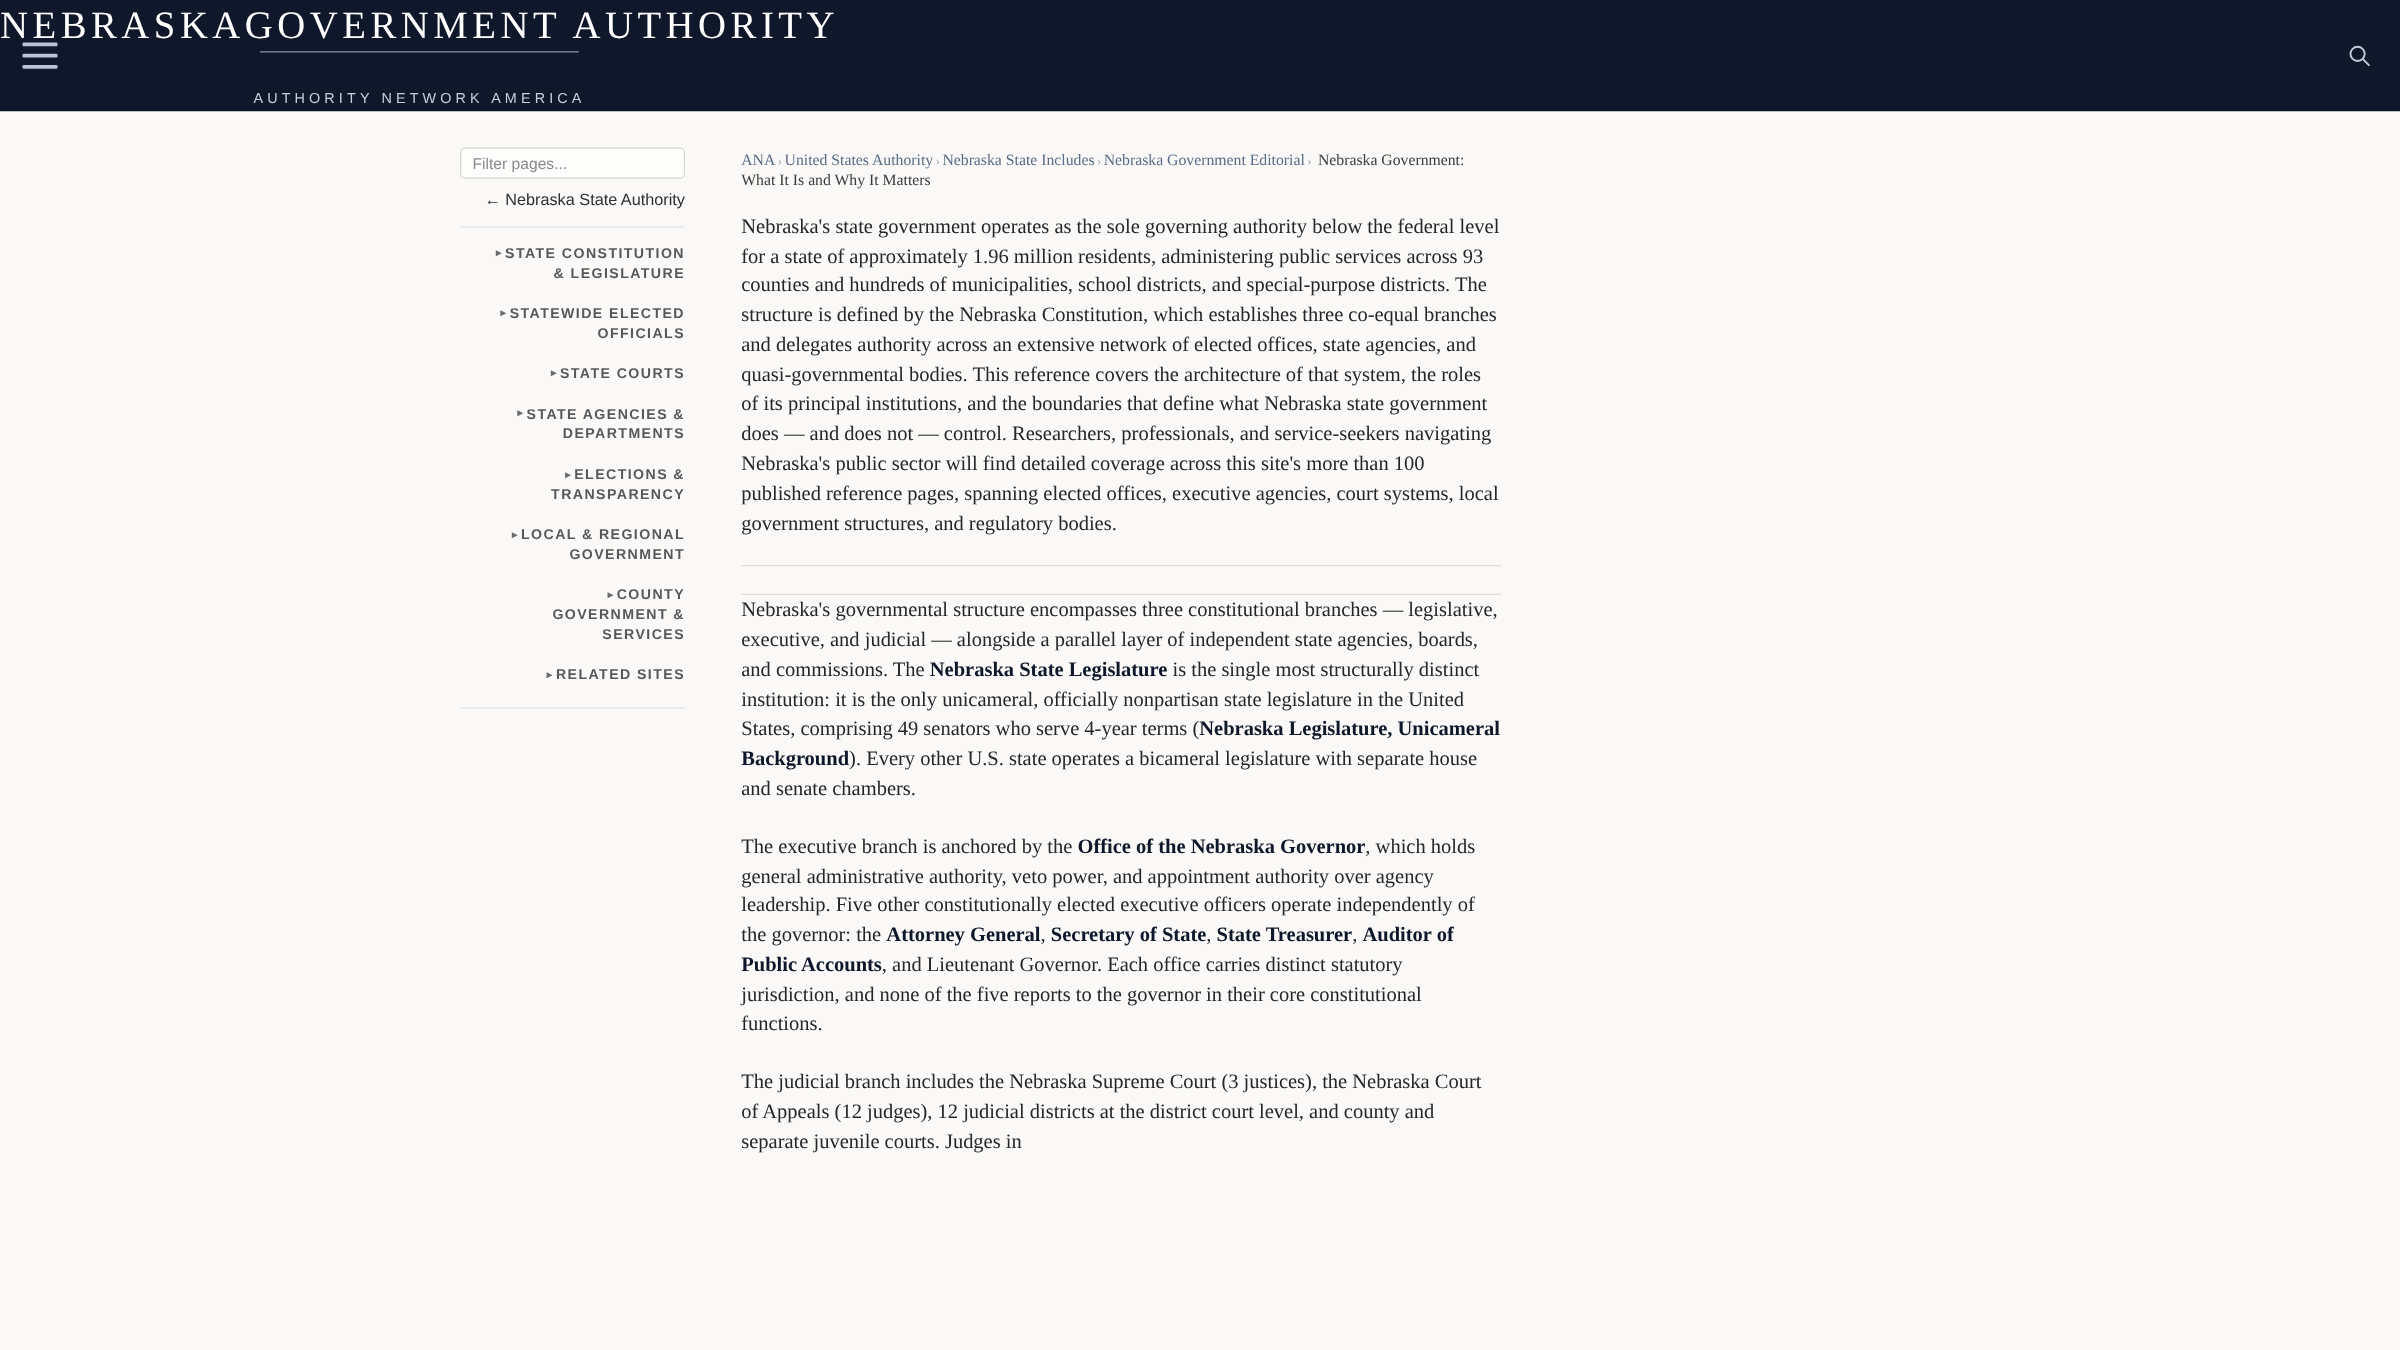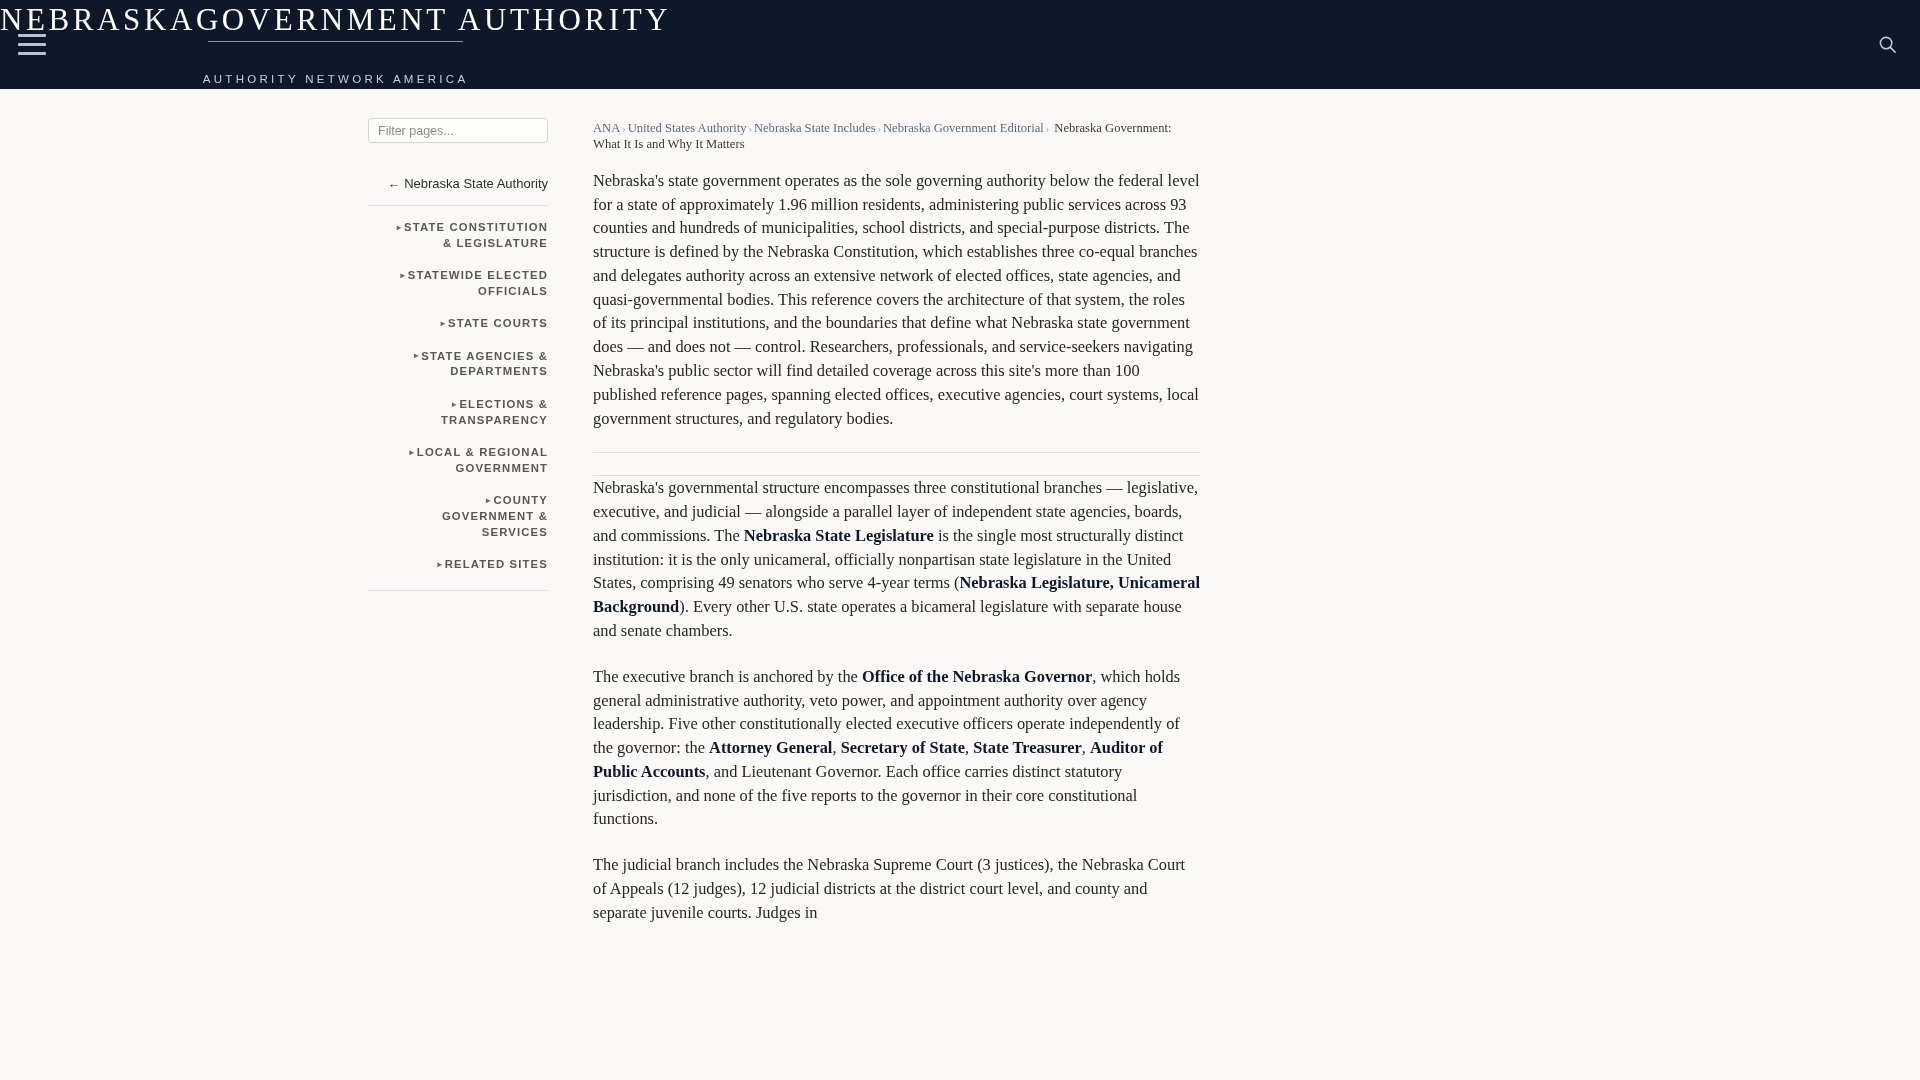--- a/index.html
+++ b/index.html
@@ -91,21 +91,21 @@
     font-family: "Liberation Sans", sans-serif;
     font-size: 12.5px;
     color: #6f6f6f;
     outline: none;
   }
   .filter-input::placeholder { color: #8b8b8b; }
 
   .back-link {
     display: block;
     text-align: right;
-    margin-top: 33px;
+    margin-top: 9px;
     font-family: "Liberation Sans", sans-serif;
     font-size: 13px;
     color: #2f2f2f;
     text-decoration: none;
     padding-bottom: 14px;
   }
   .side-divider { height: 1px; background: #dfe3ea; }
 
   .nav-list { padding-top: 14px; margin-left: 26px; }
   .nav-item {

